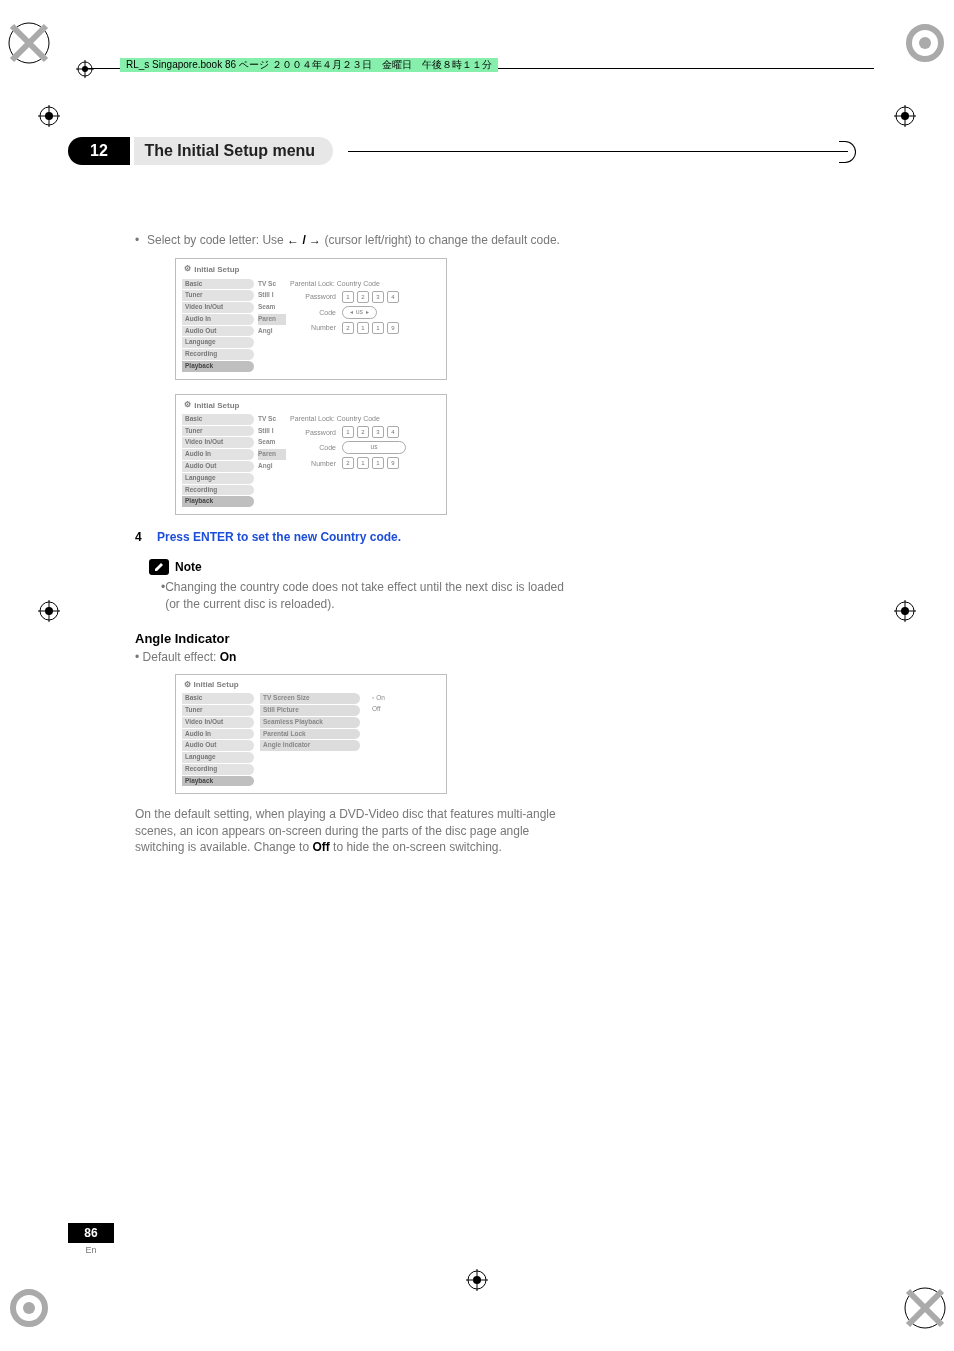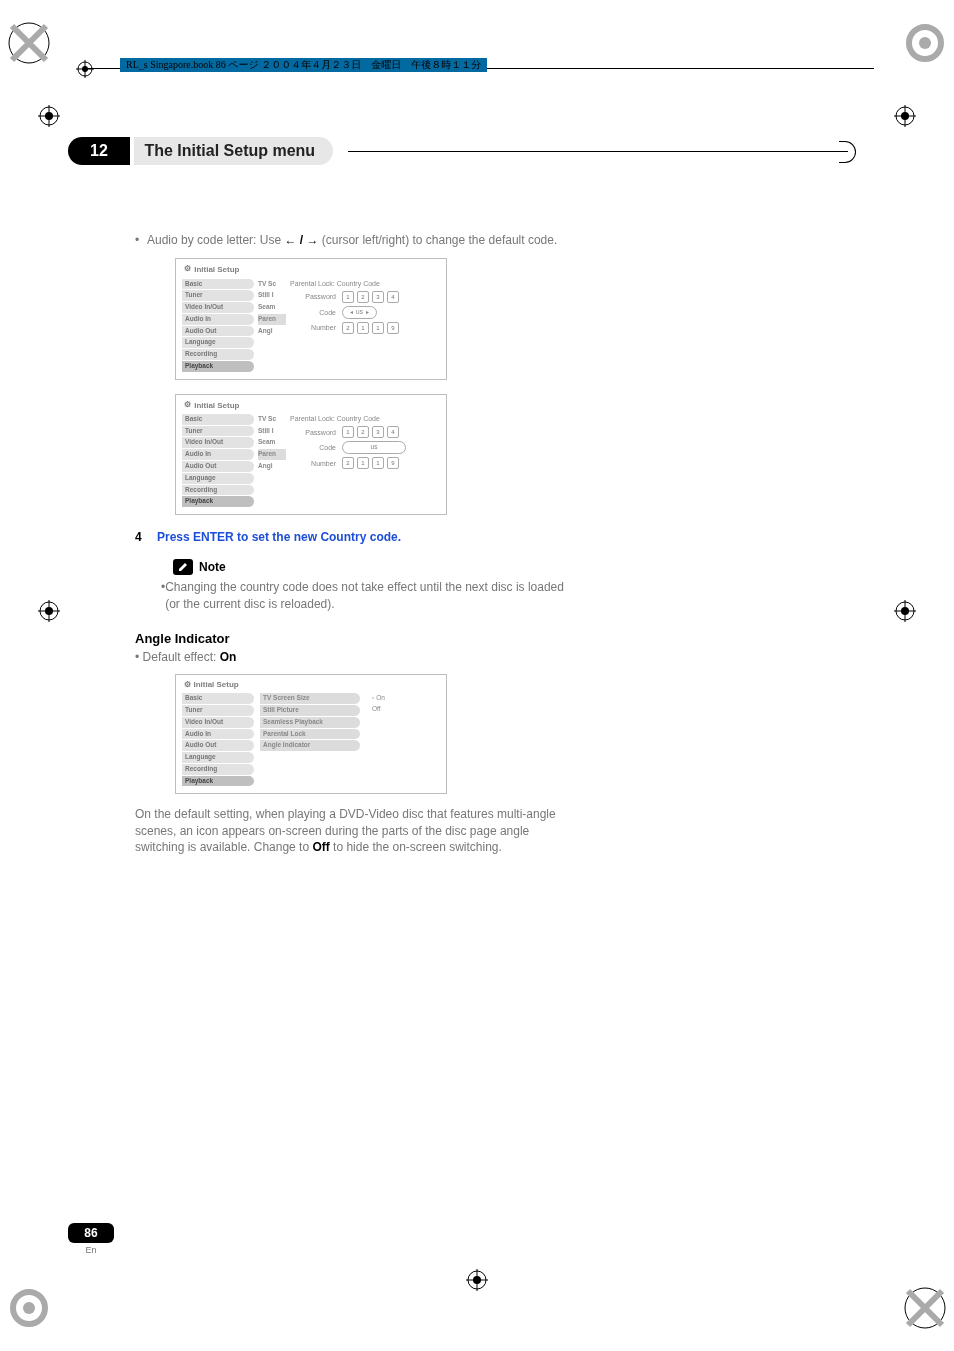--- a/index.html
+++ b/index.html
@@ -56,23 +56,23 @@
   }
   .topheader .dot {
     position:absolute;
     top:0; left:-4px;
     width:18px; height:18px;
   }
   .topheader .label {
     position:absolute;
     top:-2px; left:40px;
     font-size:10px;
-    background:#0369a1;
+    background:#86efac;
     padding:0 6px;
-    font-family: Liberation Serif, serif;
+    font-family: Liberation Sans, sans-serif;
   }
   
   .chapter {
     position:absolute;
     top: 137px;
     left: 68px;
     height: 30px;
     width: 820px;
   }
   .chapter .num {
@@ -248,21 +248,21 @@
   .figure2 .opt.sel::before{content:"▫ "; color:#888;}
   .step{
     display:flex;
     font-size:12px;
     color:#333;
     margin:4px 0 8px 0;
   }
   .step .sn{ width:22px; font-weight:bold; color:#000;}
   .step .st{ flex:1; font-weight:bold; color:#1d4ed8;}
   .notebox {
-    margin: 14px 0 4px 38px;
+    margin: 14px 0 4px 14px;
     display:flex;
     align-items:center;
   }
   .notebox .ni{
     width:20px; height:16px;
     background:#000;
     border-radius:3px;
     display:flex; align-items:center; justify-content:center;
     margin-right:6px;
   }
@@ -300,21 +300,21 @@
     position:absolute;
     left:68px;
     bottom:96px;
     width:46px;
     text-align:center;
   }
   .pagefoot .pn{
     background:#000;
     color:#fff;
     font-weight:bold;
-    border-radius:6px;
+    border-radius:0;
     padding:3px 0;
     font-size:12px;
   }
   .pagefoot .lang{
     font-size:9px;
     color:#777;
     margin-top:2px;
   }
 </style>
 </head>
@@ -385,21 +385,21 @@
   <div class="chapter">
     <span class="num">12</span>
     <span class="titlebox">The Initial Setup menu</span>
     <span class="sep"><span class="cap"></span></span>
   </div>
 
   <div class="col">
     <div class="bullet">
       <div class="dot"></div>
       <div class="txt">
-        <span>Audio by code letter: Use </span>
+        <span>Select by code letter: Use </span>
         <span class="arrows">← / →</span>
         <span> (cursor left/right) to change the default code.</span>
       </div>
     </div>
 
     <div class="figure">
       <div class="head"><span class="gear">⚙</span><span>Initial Setup</span></div>
       <div class="body">
         <div class="side">
           <div class="itm">Basic</div>

